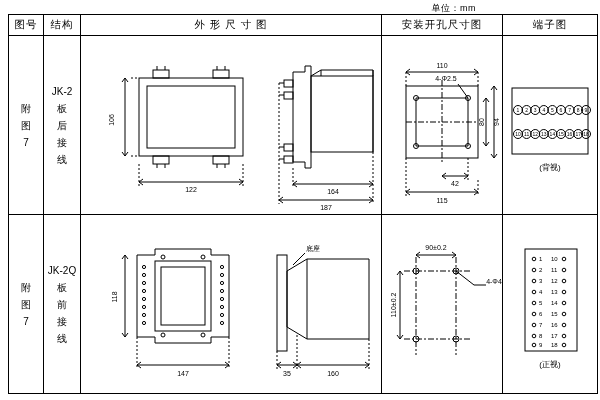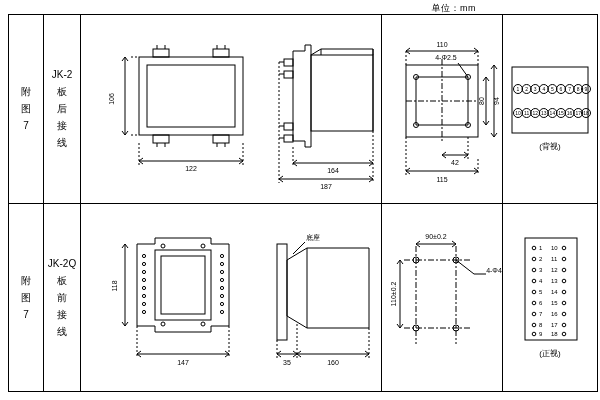--- a/index.html
+++ b/index.html
@@ -70,20 +70,27 @@
 </style>
 </head>
 <body>
 
 <div class="page">
 
   <div class="unit-label">单位：mm</div>
 
   <table class="main">
     <tbody>
+        <tr>
+      <th class="hdr col-no">图号</th>
+      <th class="hdr col-struct">结构</th>
+      <th class="hdr col-outline">外 形 尺 寸 图</th>
+      <th class="hdr col-mount">安装开孔尺寸图</th>
+      <th class="hdr col-term">端子图</th>
+    </tr>
 
     <tr class="row-body">
 
       <td class="col-no">
         <div class="vtext">附<br>图<br>7</div>
       </td>
 
       <td class="col-struct">
         <div class="vtext">JK-2<br>板<br>后<br>接<br>线</div>
       </td>

